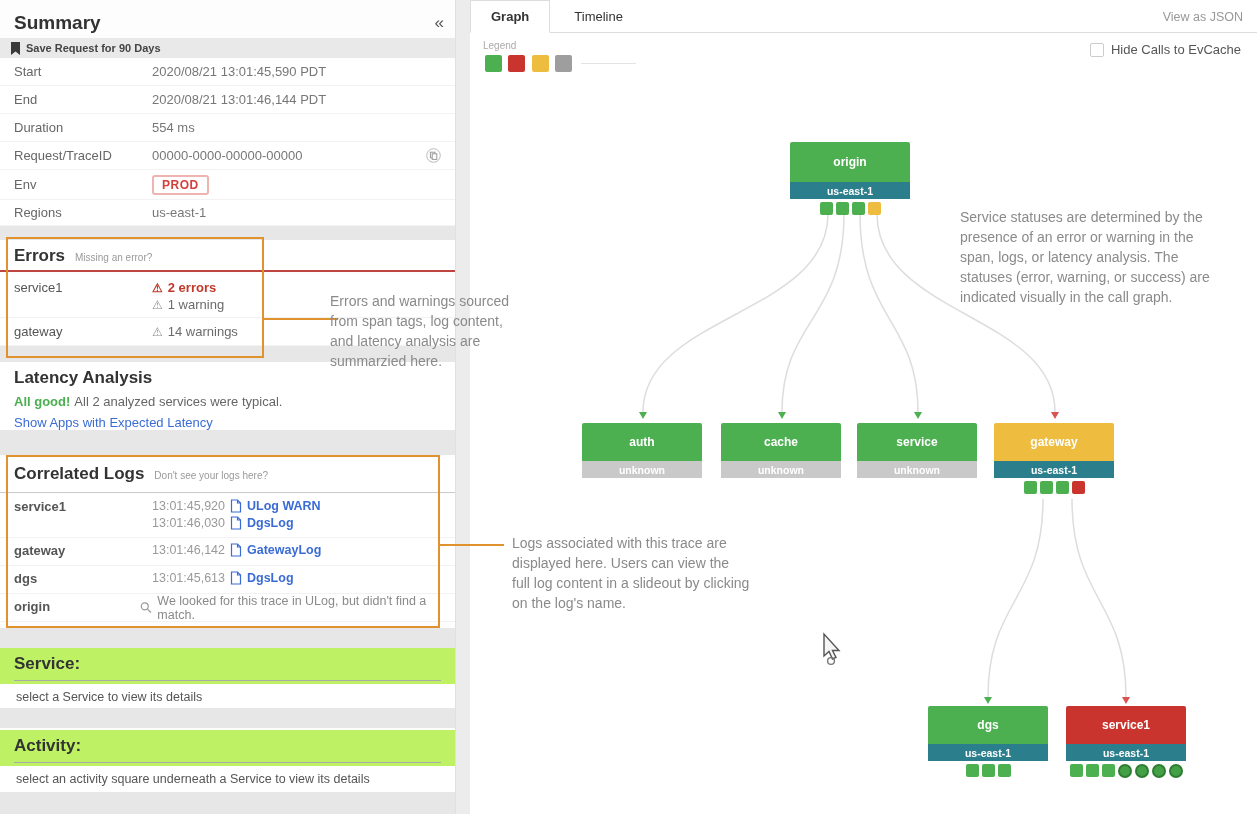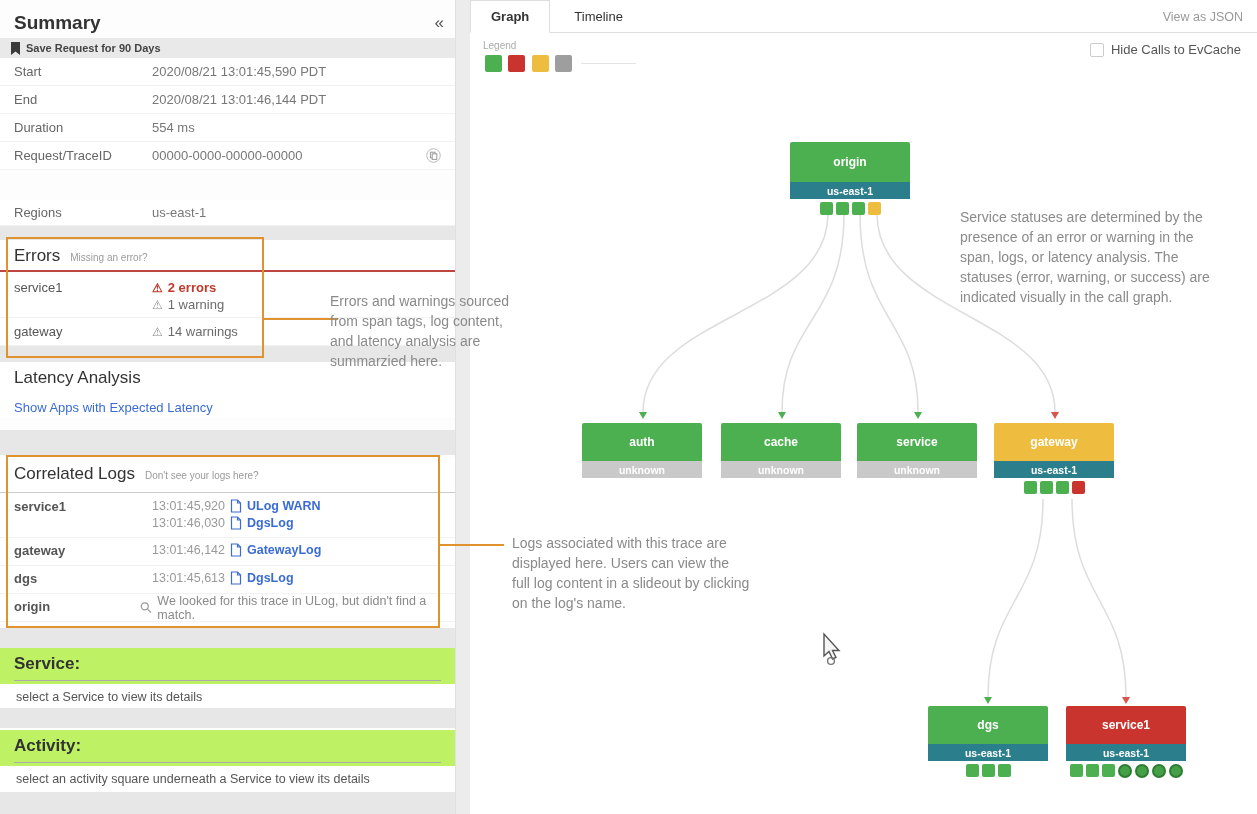--- a/index.html
+++ b/index.html
@@ -5,21 +5,21 @@
   * { margin:0; padding:0; box-sizing:border-box; }
   html,body { width:1257px; height:814px; overflow:hidden; background:#fff;
               font-family:"Liberation Sans", sans-serif; color:#333; }
   .abs { position:absolute; }
 
   
   #left-panel { position:absolute; left:0; top:0; width:470px; height:814px; background:#fdfdfd; }
   #scroll-strip { position:absolute; left:455px; top:0; width:15px; height:814px; background:#ececec; border-left:1px solid #e0e0e0; }
   .sep { position:absolute; left:0; width:455px; background:#e7e7e7; }
 
-  .sechead { font-size:17px; font-weight:normal; color:#333; }
+  .sechead { font-size:17px; font-weight:bold; color:#333; }
   .hint { font-size:10px; color:#9a9a9a; margin-left:10px; font-weight:normal; }
 
   #summary-head { position:absolute; left:0; top:6px; width:458px; padding:6px 14px; display:flex; align-items:center; }
   #summary-head .t { font-size:19px; font-weight:bold; }
   #collapse { margin-left:auto; font-size:17px; color:#555; cursor:pointer; }
 
   #save-bar { position:absolute; left:0; top:38px; width:455px; height:20px; background:#e9e9e9;
               display:flex; align-items:center; padding:0 10px; font-size:11px; font-weight:bold; color:#444; gap:5px; }
 
   .srow { position:absolute; left:0; width:455px; height:28px; display:flex; align-items:center;
@@ -141,20 +141,24 @@
   </div>
   <div class="srow" style="top:142px">
     <span class="lbl">Request/TraceID</span>
     <span class="val">00000-0000-00000-00000</span>
     <svg width="15" height="15" viewBox="0 0 15 15">
       <circle cx="7.5" cy="7.5" r="6.8" fill="none" stroke="#bbb"></circle>
       <rect x="4.4" y="4.2" width="4.6" height="5.6" fill="none" stroke="#999"></rect>
       <rect x="6.2" y="5.8" width="4.6" height="5.6" fill="#fff" stroke="#999"></rect>
     </svg>
   </div>
+  <div class="srow" style="top:170px; height:30px">
+    <span class="lbl">Env</span>
+    <span class="badge-prod">PROD</span>
+  </div>
   <div class="srow" style="top:200px; height:26px">
     <span class="lbl">Regions</span>
     <span class="val">us-east-1</span>
   </div>
 
   <div class="sep" style="top:226px; height:14px"></div>
 
   <div id="errors-head">
     <span class="sechead">Errors</span>
     <span class="hint">Missing an error?</span>
@@ -181,20 +185,23 @@
       </span>
     </span>
   </div>
 
   <div class="sep" style="top:346px; height:16px"></div>
 
   <div id="latency-head">
     <span class="sechead">Latency Analysis</span>
   </div>
   <div id="latency-body">
+    <div>
+      <span class="good">All good!</span><span>All 2 analyzed services were typical.</span>
+    </div>
     <a class="bluelink" id="latency-link">Show Apps with Expected Latency</a>
   </div>
 
   <div class="sep" style="top:430px; height:25px"></div>
 
   <div id="logs-head">
     <span class="sechead">Correlated Logs</span>
     <span class="hint">Don't see your logs here?</span>
   </div>
   <div class="lrow" style="top:494px; height:44px">

